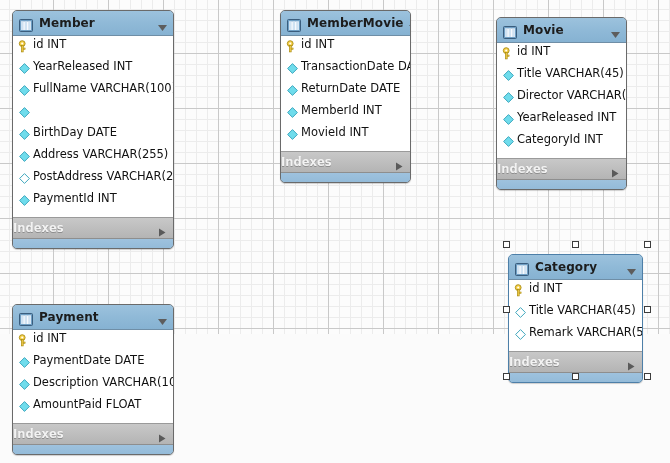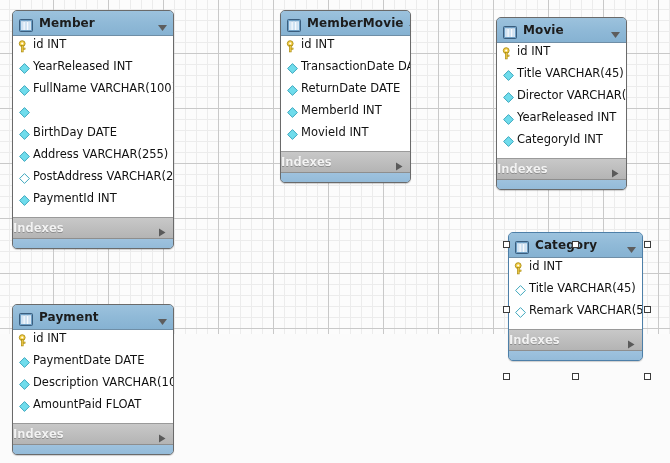--- a/index.html
+++ b/index.html
@@ -322,21 +322,21 @@
         </div>
       </div>
       <div class="tbl-footer">
         <span class="footer-label">Indexes</span>
         <span class="footer-arrow"><svg width="11" height="11" viewBox="0 0 11 11">
             <polygon points="3,1.5 9.5,5.5 3,9.5" fill="#5a5a5a"></polygon>
           </svg></span>
       </div>
       <div class="tbl-strip"></div>
     </div>
-    <div class="table-fig selected" style="left: 508px; top: 232px; width: 135px;">
+    <div class="table-fig selected" style="left: 508px; top: 254px; width: 135px;">
       <div class="tbl-header">
         <span class="tbl-icon"><svg width="14" height="13" viewBox="0 0 14 13">
             <rect x="0.5" y="0.5" width="13" height="12" rx="1" fill="#6f9fc4" stroke="#3a5d7d"></rect>
             <rect x="2" y="2.5" width="10" height="8.5" fill="#ffffff"></rect>
             <rect x="2" y="2.5" width="2.6" height="8.5" fill="#cfe2f2"></rect>
             <rect x="5.6" y="2.5" width="2.6" height="8.5" fill="#cfe2f2"></rect>
             <rect x="9.2" y="2.5" width="2.6" height="8.5" fill="#cfe2f2"></rect>
           </svg></span>
         <span class="tbl-title">Category</span>
         <span class="tbl-collapse"><svg width="11" height="11" viewBox="0 0 11 11">

